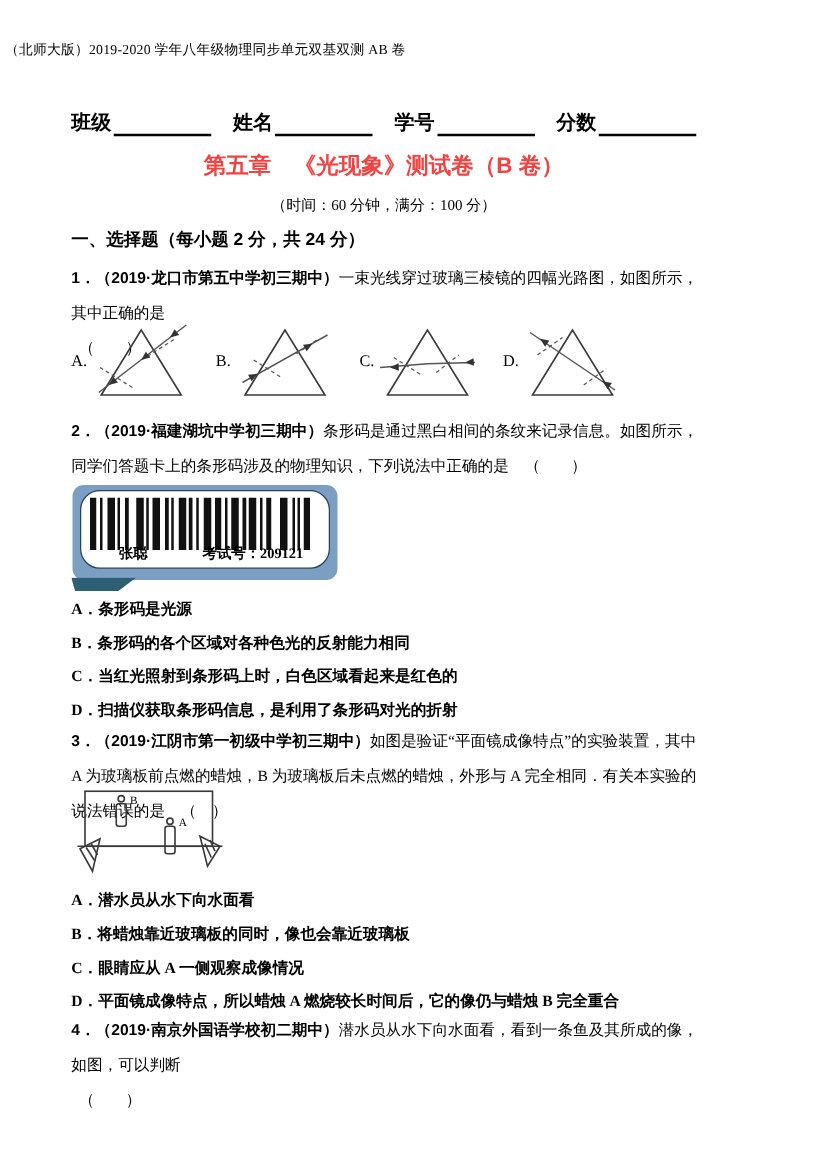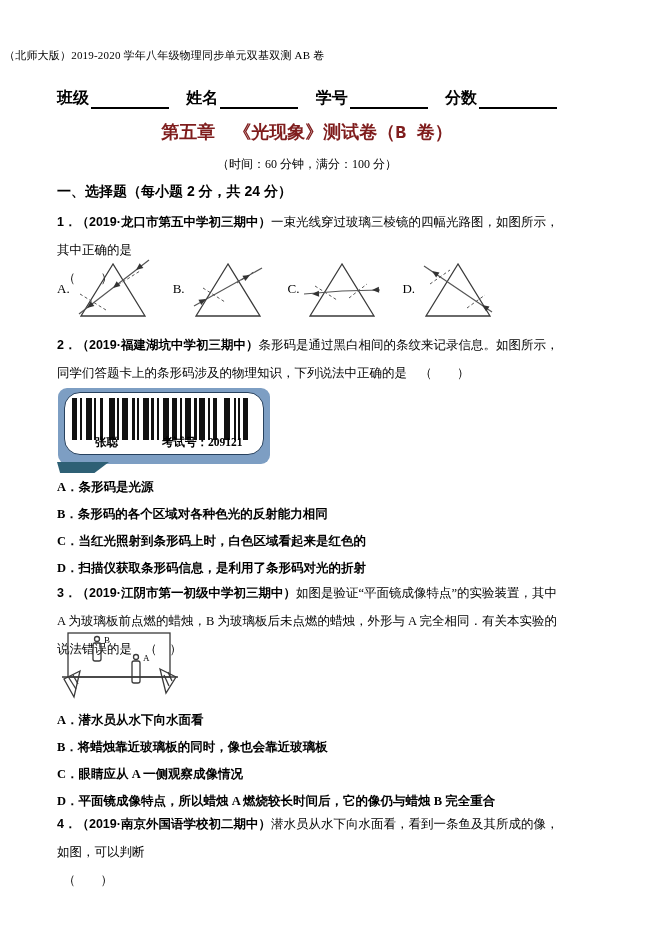--- a/index.html
+++ b/index.html
@@ -1,18 +1,18 @@
 <!DOCTYPE html>
 <html><head>
 <meta charset="utf-8">
 <style>
   html,body{margin:0;padding:0;background:#fff;}
   .page{position:relative;width:661px;height:935px;background:#ffffff;overflow:hidden;
         font-family:"Liberation Serif","DejaVu Serif",serif;color:#000;}
-  .doc-header{position:absolute;left:4px;top:48px;font-size:11px;letter-spacing:0.2px;}
+  .doc-header{position:absolute;left:4px;top:32px;font-size:11px;letter-spacing:0.2px;}
   .fields{position:absolute;left:57px;top:88px;width:500px;display:flex;justify-content:space-between;
           font-family:"Liberation Sans","DejaVu Sans",sans-serif;font-weight:bold;font-size:16px;}
   .field{display:flex;align-items:flex-end;}
   .blank-line{display:inline-block;width:78px;border-bottom:2px solid #000;height:16px;margin-left:2px;}
   .paper-title{position:absolute;left:57px;top:120px;width:500px;text-align:center;
                font-family:"Liberation Sans","DejaVu Sans",sans-serif;font-weight:bold;font-size:18px;}
   .paper-subtitle{position:absolute;left:57px;top:156px;width:500px;text-align:center;font-size:12px;}
   .section-heading{position:absolute;left:57px;top:183px;
                    font-family:"Liberation Sans","DejaVu Sans",sans-serif;font-weight:bold;font-size:14px;}
   .q{position:absolute;left:57px;width:506px;font-size:12.5px;line-height:28px;margin:0;}
@@ -64,21 +64,21 @@
     <span class="field">
       <span>学号</span>
       <span class="blank-line"></span>
     </span>
     <span class="field">
       <span>分数</span>
       <span class="blank-line"></span>
     </span>
   </div>
 
-  <div class="paper-title" style="color:#7f1d1d;font-family:Liberation Mono, monospace;">第五章　《光现象》测试卷（B 卷）</div>
+  <div class="paper-title" style="color:#ef4444;">第五章　《光现象》测试卷（B 卷）</div>
   <div class="paper-subtitle">（时间：60 分钟，满分：100 分）</div>
   <div class="section-heading">一、选择题（每小题 2 分，共 24 分）</div>
 
   <p class="q" style="top:208px;">
     <span class="qnum">1．</span><span class="qsrc">（2019·龙口市第五中学初三期中）</span><span>一束光线穿过玻璃三棱镜的四幅光路图，如图所示，其中正确的是</span>
     <span class="brackets">（　　）</span>
   </p>
 
   <div class="diagrams">
     <div class="diag">

